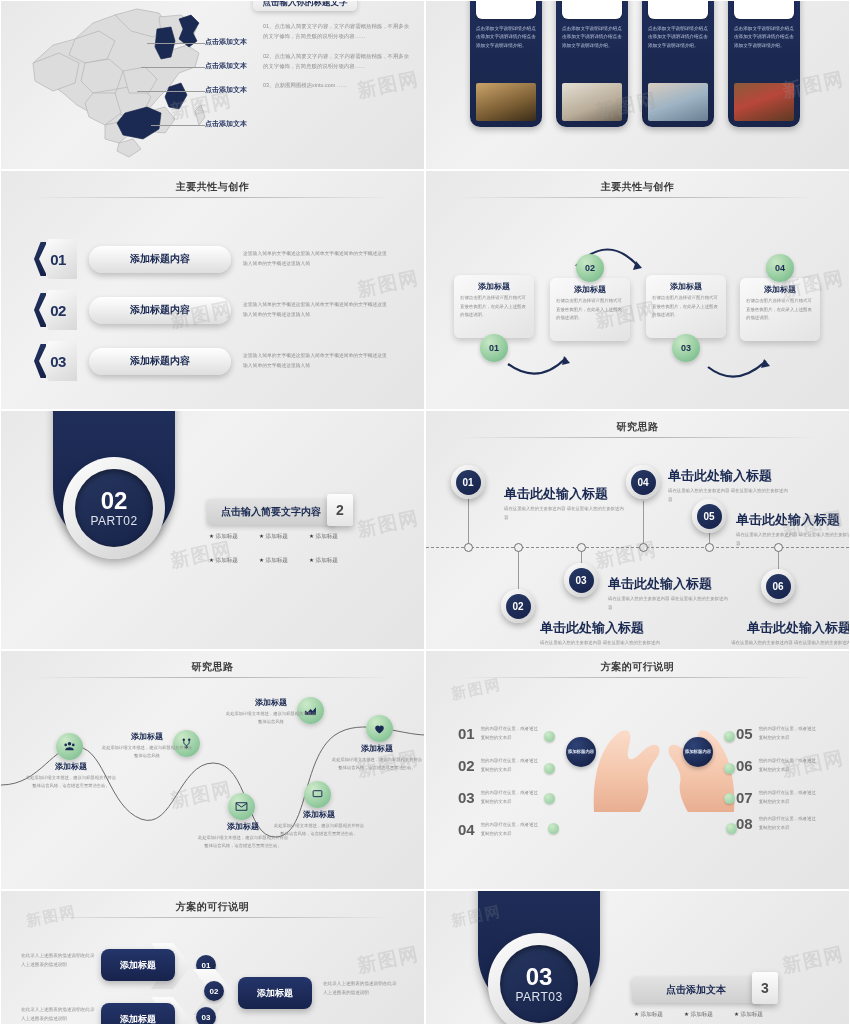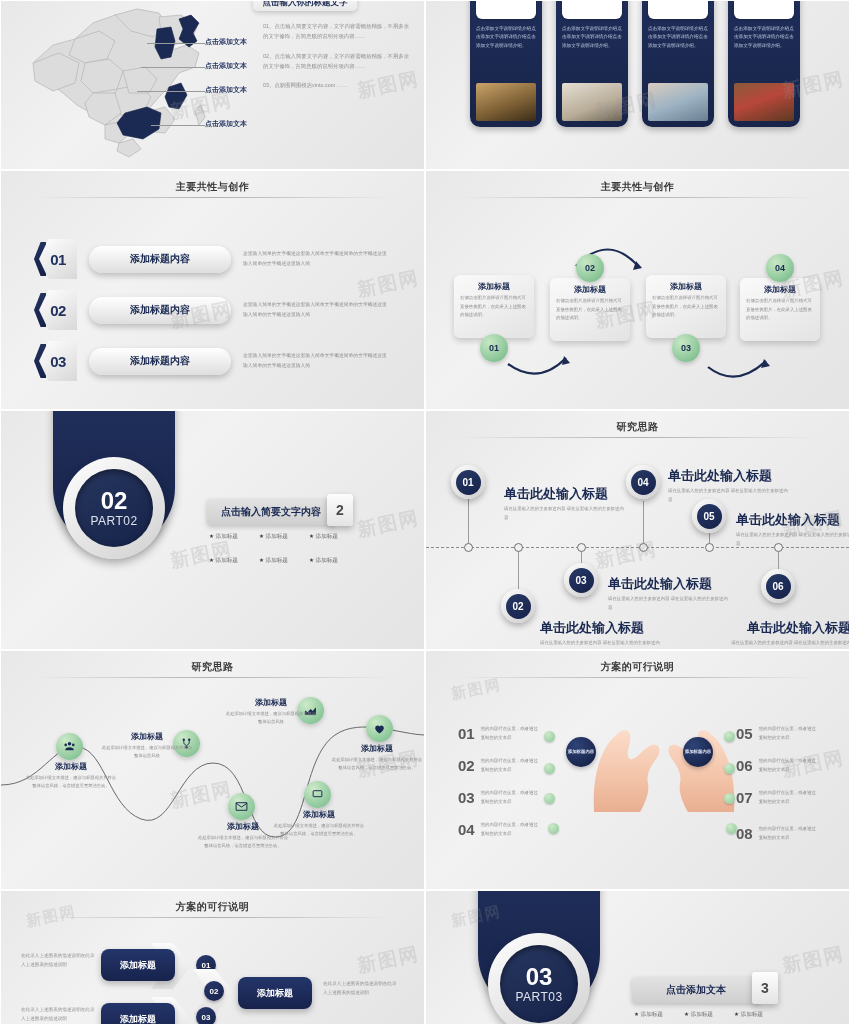--- a/index.html
+++ b/index.html
@@ -669,21 +669,21 @@
       <span class="d">您的内容打在这里，或者通过复制您的文本后</span>
     </div>
     <div class="num-item" style="left:310px; top:106px;">
       <span class="n">06</span>
       <span class="d">您的内容打在这里，或者通过复制您的文本后</span>
     </div>
     <div class="num-item" style="left:310px; top:138px;">
       <span class="n">07</span>
       <span class="d">您的内容打在这里，或者通过复制您的文本后</span>
     </div>
-    <div class="num-item" style="left:310px; top:174px;">
+    <div class="num-item" style="left:310px; top:164px;">
       <span class="n">08</span>
       <span class="d">您的内容打在这里，或者通过复制您的文本后</span>
     </div>
 
     <div class="wm c">新图网</div>
     <div class="wm b">新图网</div>
   </div>
 
   <div class="slide h135">
     <div class="s-title">方案的可行说明</div>

